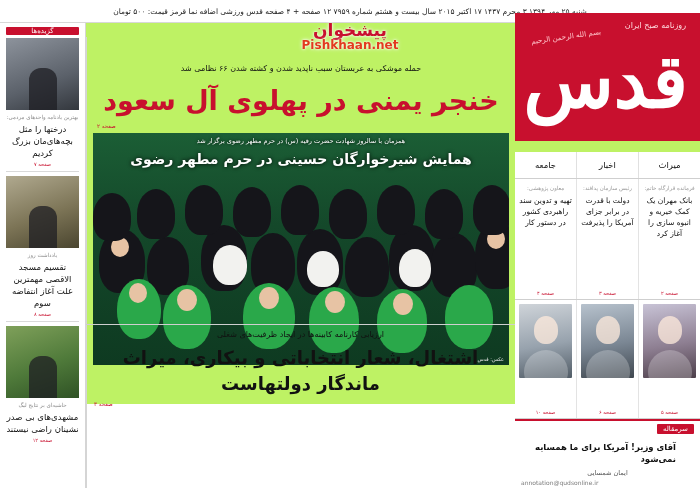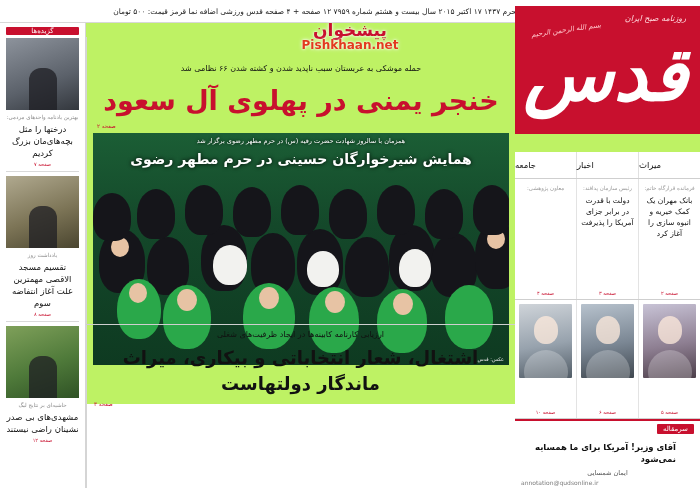--- a/index.html
+++ b/index.html
@@ -39,24 +39,23 @@
   }
   .wm-line2{
     font-size:12px;color:#e23a1e;font-weight:bold;
     text-shadow:0 0 2px #fff,0 0 4px #fff;
     line-height:12px;
     direction:ltr;
   }
 
   
   .masthead{
-    position:absolute;top:6px;right:0;width:185px;height:128px;
+    position:absolute;top:13px;right:0;width:185px;height:128px;
     background:#c8102e;
     overflow:hidden;
-    font-style:italic;
   }
   .masthead .logo{
     position:absolute;top:22px;right:12px;left:12px;bottom:10px;
     color:#fff;
     font-family:"DejaVu Serif", serif;
     font-size:74px;font-weight:bold;
     text-align:center;line-height:92px;
     letter-spacing:-2px;
   }
   .masthead .logo-sub{
@@ -72,21 +71,21 @@
   
   .rightcol{
     position:absolute;top:152px;right:0;width:185px;height:336px;
     background:#fff;
   }
   .sec-tabs{
     display:flex;flex-direction:row;width:185px;height:26px;
     border-bottom:1px solid #cfcfcf;
   }
   .sec-tab{
-    flex:1;text-align:left;font-size:8.5px;color:#111;
+    flex:1;text-align:center;font-size:8.5px;color:#111;
     line-height:26px;border-left:1px solid #e0e0e0;
   }
   .sec-tab:last-child{border-left:none;}
 
   .cards{
     display:flex;flex-direction:row;width:185px;height:120px;
     border-bottom:1px solid #cfcfcf;
   }
   .card{
     flex:1;border-left:1px solid #e3e3e3;padding:5px 4px 4px 4px;
@@ -268,20 +267,21 @@
         <div class="ctitle">بانک مهران یک کمک خیریه و انبوه سازی را آغاز کرد</div>
         <div class="cmore">صفحه ۲</div>
       </div>
       <div class="card">
         <div class="ktr">رئیس سازمان پدافند:</div>
         <div class="ctitle">دولت با قدرت در برابر جزای آمریکا را پذیرفت</div>
         <div class="cmore">صفحه ۳</div>
       </div>
       <div class="card">
         <div class="ktr">معاون پژوهشی:</div>
+        <div class="ctitle">تهیه و تدوین سند راهبردی کشور در دستور کار</div>
         <div class="cmore">صفحه ۴</div>
       </div>
     </div>
 
     <div class="portraits">
       <div class="portrait">
         <div class="ph p1"></div>
         <div class="pmore">صفحه ۵</div>
       </div>
       <div class="portrait">

